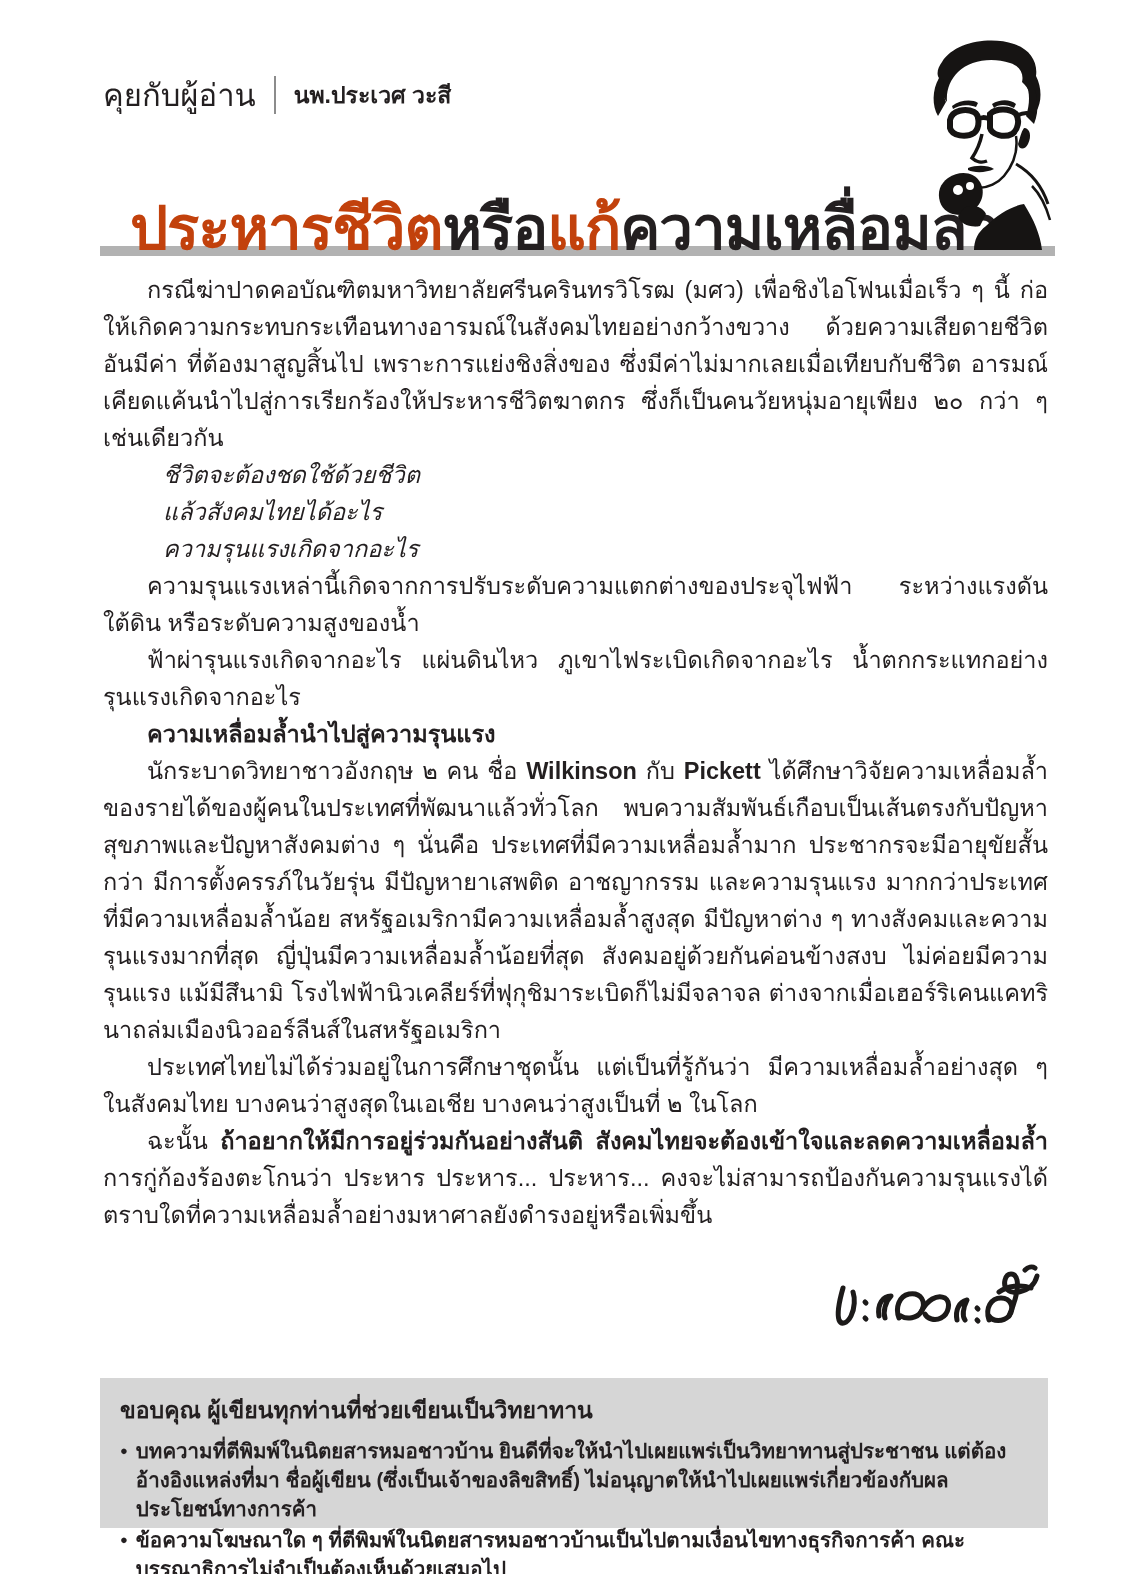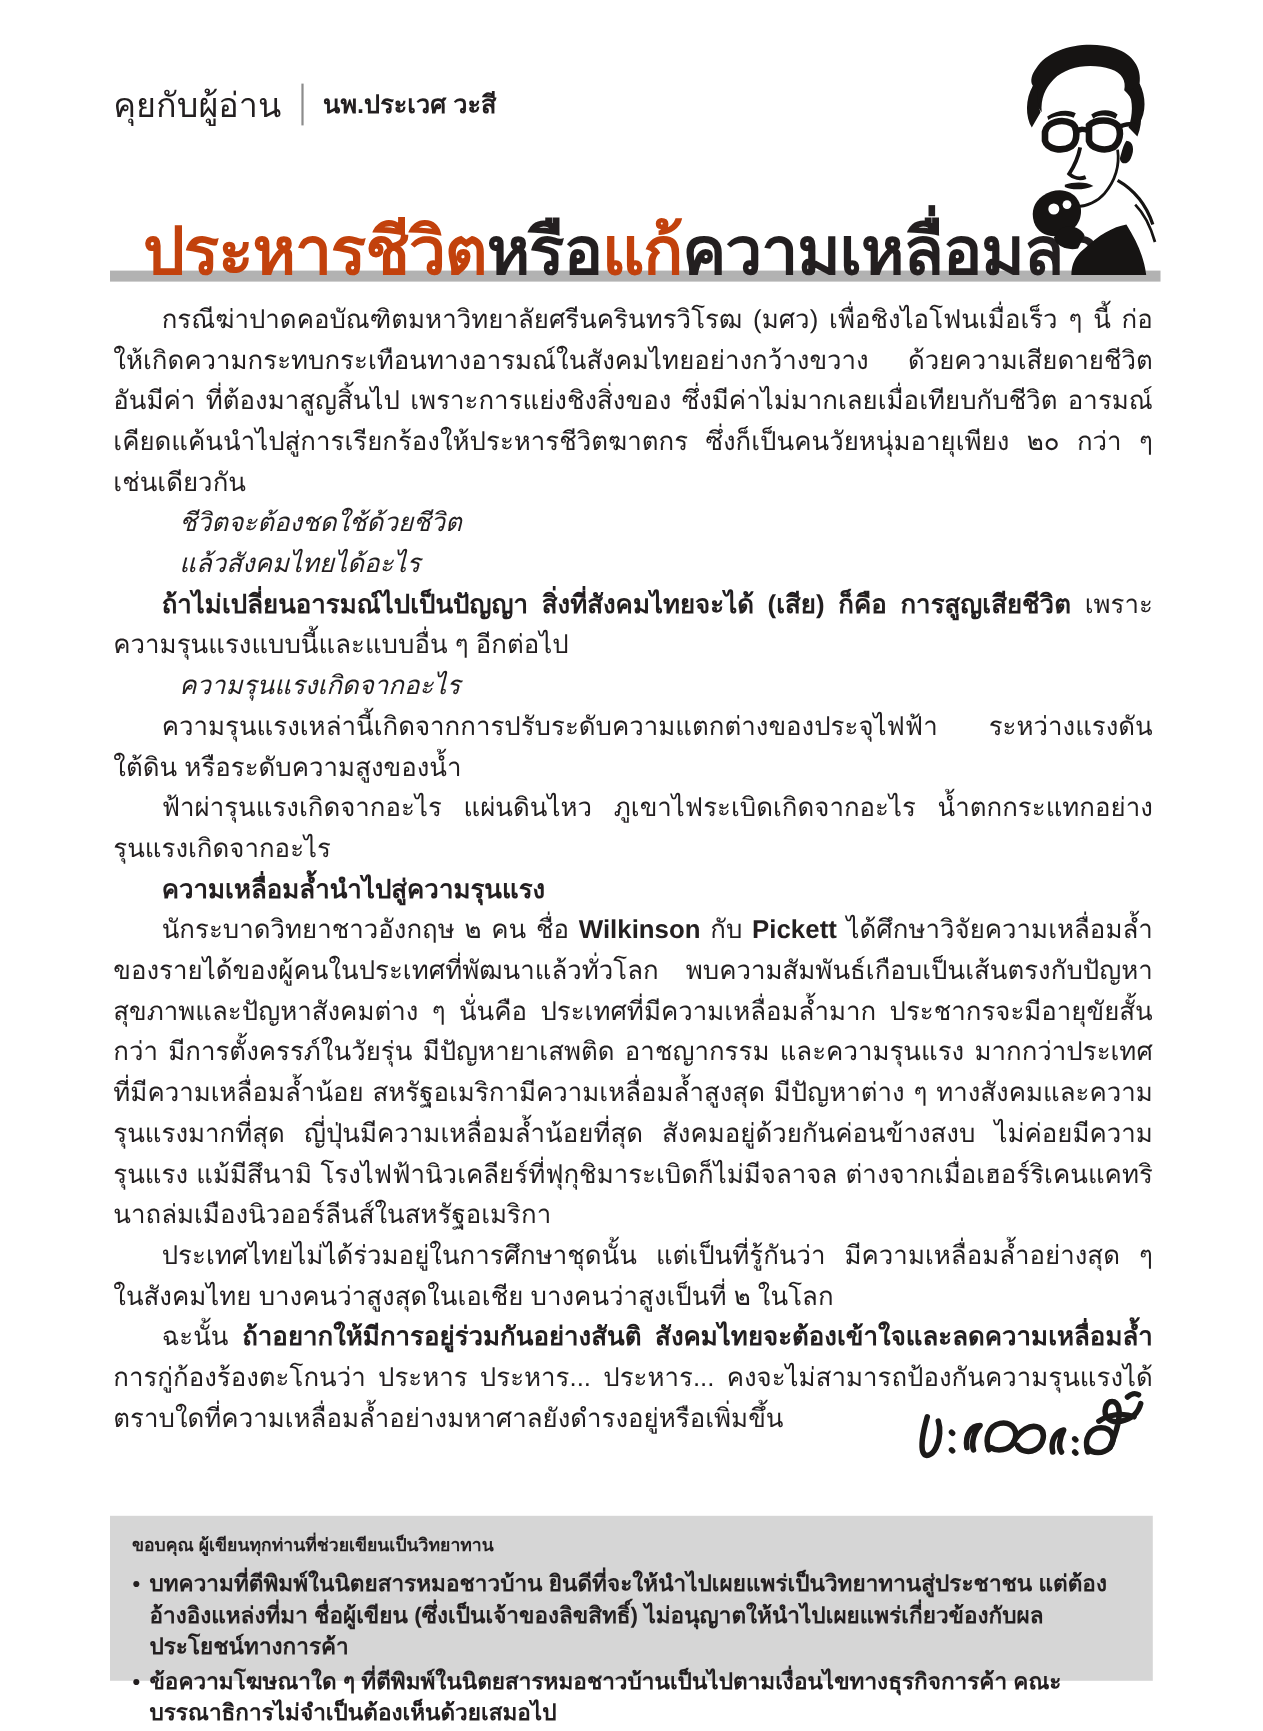--- a/index.html
+++ b/index.html
@@ -49,21 +49,21 @@
   
   .signature{
     position:absolute;right:104px;top:1258px;width:215px;height:92px;
   }
   
   .footer-box{
     position:absolute;left:100px;top:1378px;width:948px;height:150px;
     background:#d6d6d6;box-sizing:border-box;
     padding:14px 20px 10px 20px;
   }
-  .footer-heading{font-size:16px;font-weight:700;margin:0 0 8px 0;}
+  .footer-heading{font-size:23px;font-weight:700;margin:0 0 8px 0;}
   .footer-list{margin:0;padding:0;list-style:none;}
   .footer-item{
     display:flex;align-items:flex-start;gap:8px;
     font-size:20.5px;font-weight:700;line-height:29px;margin:0 0 2px 0;
   }
   .bullet-glyph{font-size:13px;line-height:29px;flex:0 0 auto;}
   .footer-item-text{flex:1 1 auto;}
 </style>
 </head>
 <body>
@@ -112,21 +112,20 @@
 
   <h1 class="title">
     <span class="seg-red">ประหารชีวิต</span><span class="seg-black">หรือ</span><span class="seg-red">แก้</span><span class="seg-black">ความเหลื่อมล้ำ</span>
   </h1>
   <div class="title-bar"></div>
 
   <div class="body-text">
     <p><span>กรณีฆ่าปาดคอบัณฑิตมหาวิทยาลัยศรีนครินทรวิโรฒ (มศว) เพื่อชิงไอโฟนเมื่อเร็ว ๆ นี้ ก่อให้เกิดความกระทบกระเทือนทางอารมณ์ในสังคมไทยอย่างกว้างขวาง ด้วยความเสียดายชีวิตอันมีค่า ที่ต้องมาสูญสิ้นไป เพราะการแย่งชิงสิ่งของ ซึ่งมีค่าไม่มากเลยเมื่อเทียบกับชีวิต อารมณ์เคียดแค้นนำไปสู่การเรียกร้องให้ประหารชีวิตฆาตกร ซึ่งก็เป็นคนวัยหนุ่มอายุเพียง ๒๐ กว่า ๆ เช่นเดียวกัน</span></p>
     <p><span class="run-italic">ชีวิตจะต้องชดใช้ด้วยชีวิต</span></p>
     <p><span class="run-italic">แล้วสังคมไทยได้อะไร</span></p>
-    <p><span class="run-bold">ถ้าไม่เปลี่ยนอารมณ์ไปเป็นปัญญา สิ่งที่สังคมไทยจะได้ (เสีย) ก็คือ การสูญเสียชีวิต</span><span> เพราะความรุนแรงแบบนี้และแบบอื่น ๆ อีกต่อไป</span></p>
     <p><span class="run-italic">ความรุนแรงเกิดจากอะไร</span></p>
     <p><span>ความรุนแรงเหล่านี้เกิดจากการปรับระดับความแตกต่างของประจุไฟฟ้า ระหว่างแรงดันใต้ดิน หรือระดับความสูงของน้ำ</span></p>
     <p><span>ฟ้าผ่ารุนแรงเกิดจากอะไร แผ่นดินไหว ภูเขาไฟระเบิดเกิดจากอะไร น้ำตกกระแทกอย่างรุนแรงเกิดจากอะไร</span></p>
     <p class="p-heading"><span>ความเหลื่อมล้ำนำไปสู่ความรุนแรง</span></p>
     <p><span>นักระบาดวิทยาชาวอังกฤษ ๒ คน ชื่อ </span><span class="run-bold">Wilkinson</span><span> กับ </span><span class="run-bold">Pickett</span><span> ได้ศึกษาวิจัยความเหลื่อมล้ำของรายได้ของผู้คนในประเทศที่พัฒนาแล้วทั่วโลก พบความสัมพันธ์เกือบเป็นเส้นตรงกับปัญหาสุขภาพและปัญหาสังคมต่าง ๆ นั่นคือ ประเทศที่มีความเหลื่อมล้ำมาก ประชากรจะมีอายุขัยสั้นกว่า มีการตั้งครรภ์ในวัยรุ่น มีปัญหายาเสพติด อาชญากรรม และความรุนแรง มากกว่าประเทศที่มีความเหลื่อมล้ำน้อย สหรัฐอเมริกามีความเหลื่อมล้ำสูงสุด มีปัญหาต่าง ๆ ทางสังคมและความรุนแรงมากที่สุด ญี่ปุ่นมีความเหลื่อมล้ำน้อยที่สุด สังคมอยู่ด้วยกันค่อนข้างสงบ ไม่ค่อยมีความรุนแรง แม้มีสึนามิ โรงไฟฟ้านิวเคลียร์ที่ฟุกุชิมาระเบิดก็ไม่มีจลาจล ต่างจากเมื่อเฮอร์ริเคนแคทรินาถล่มเมืองนิวออร์ลีนส์ในสหรัฐอเมริกา</span></p>
     <p><span>ประเทศไทยไม่ได้ร่วมอยู่ในการศึกษาชุดนั้น แต่เป็นที่รู้กันว่า มีความเหลื่อมล้ำอย่างสุด ๆ ในสังคมไทย บางคนว่าสูงสุดในเอเชีย บางคนว่าสูงเป็นที่ ๒ ในโลก</span></p>
     <p><span>ฉะนั้น </span><span class="run-bold">ถ้าอยากให้มีการอยู่ร่วมกันอย่างสันติ สังคมไทยจะต้องเข้าใจและลดความเหลื่อมล้ำ</span><span> การกู่ก้องร้องตะโกนว่า ประหาร ประหาร... ประหาร... คงจะไม่สามารถป้องกันความรุนแรงได้ ตราบใดที่ความเหลื่อมล้ำอย่างมหาศาลยังดำรงอยู่หรือเพิ่มขึ้น</span></p>
   </div>
 
   <svg class="signature" viewBox="0 0 215 92" aria-hidden="true">

